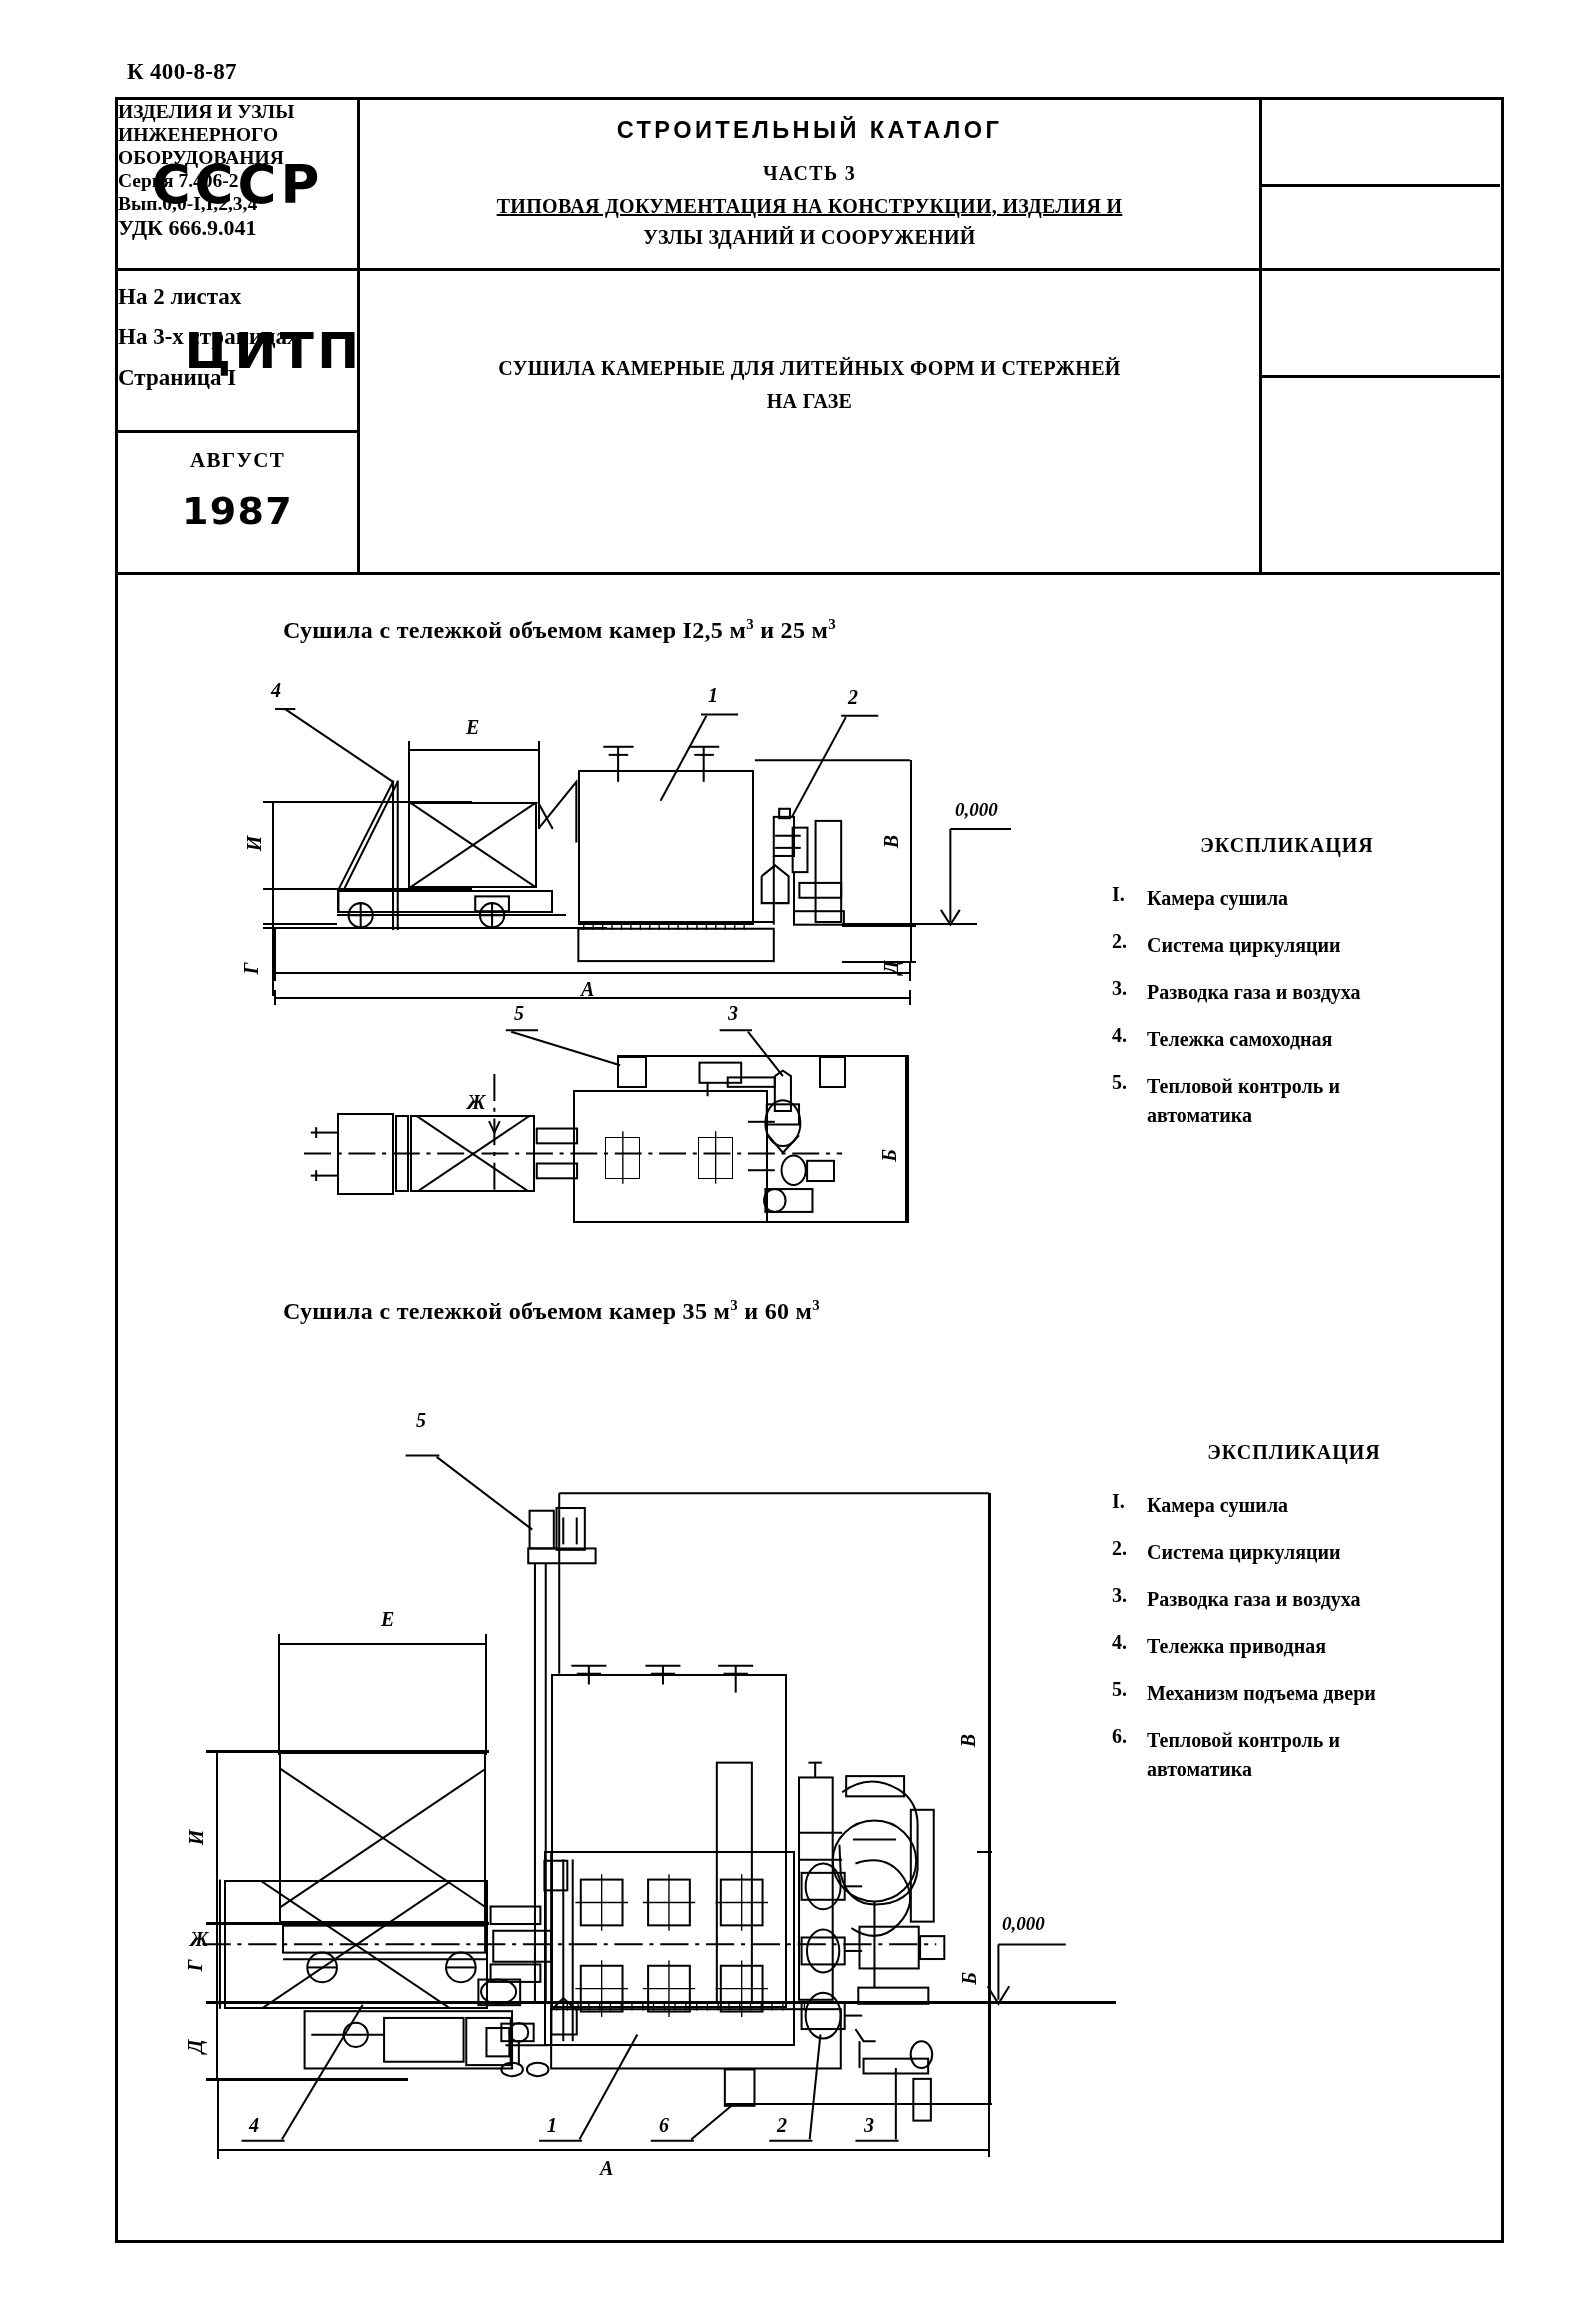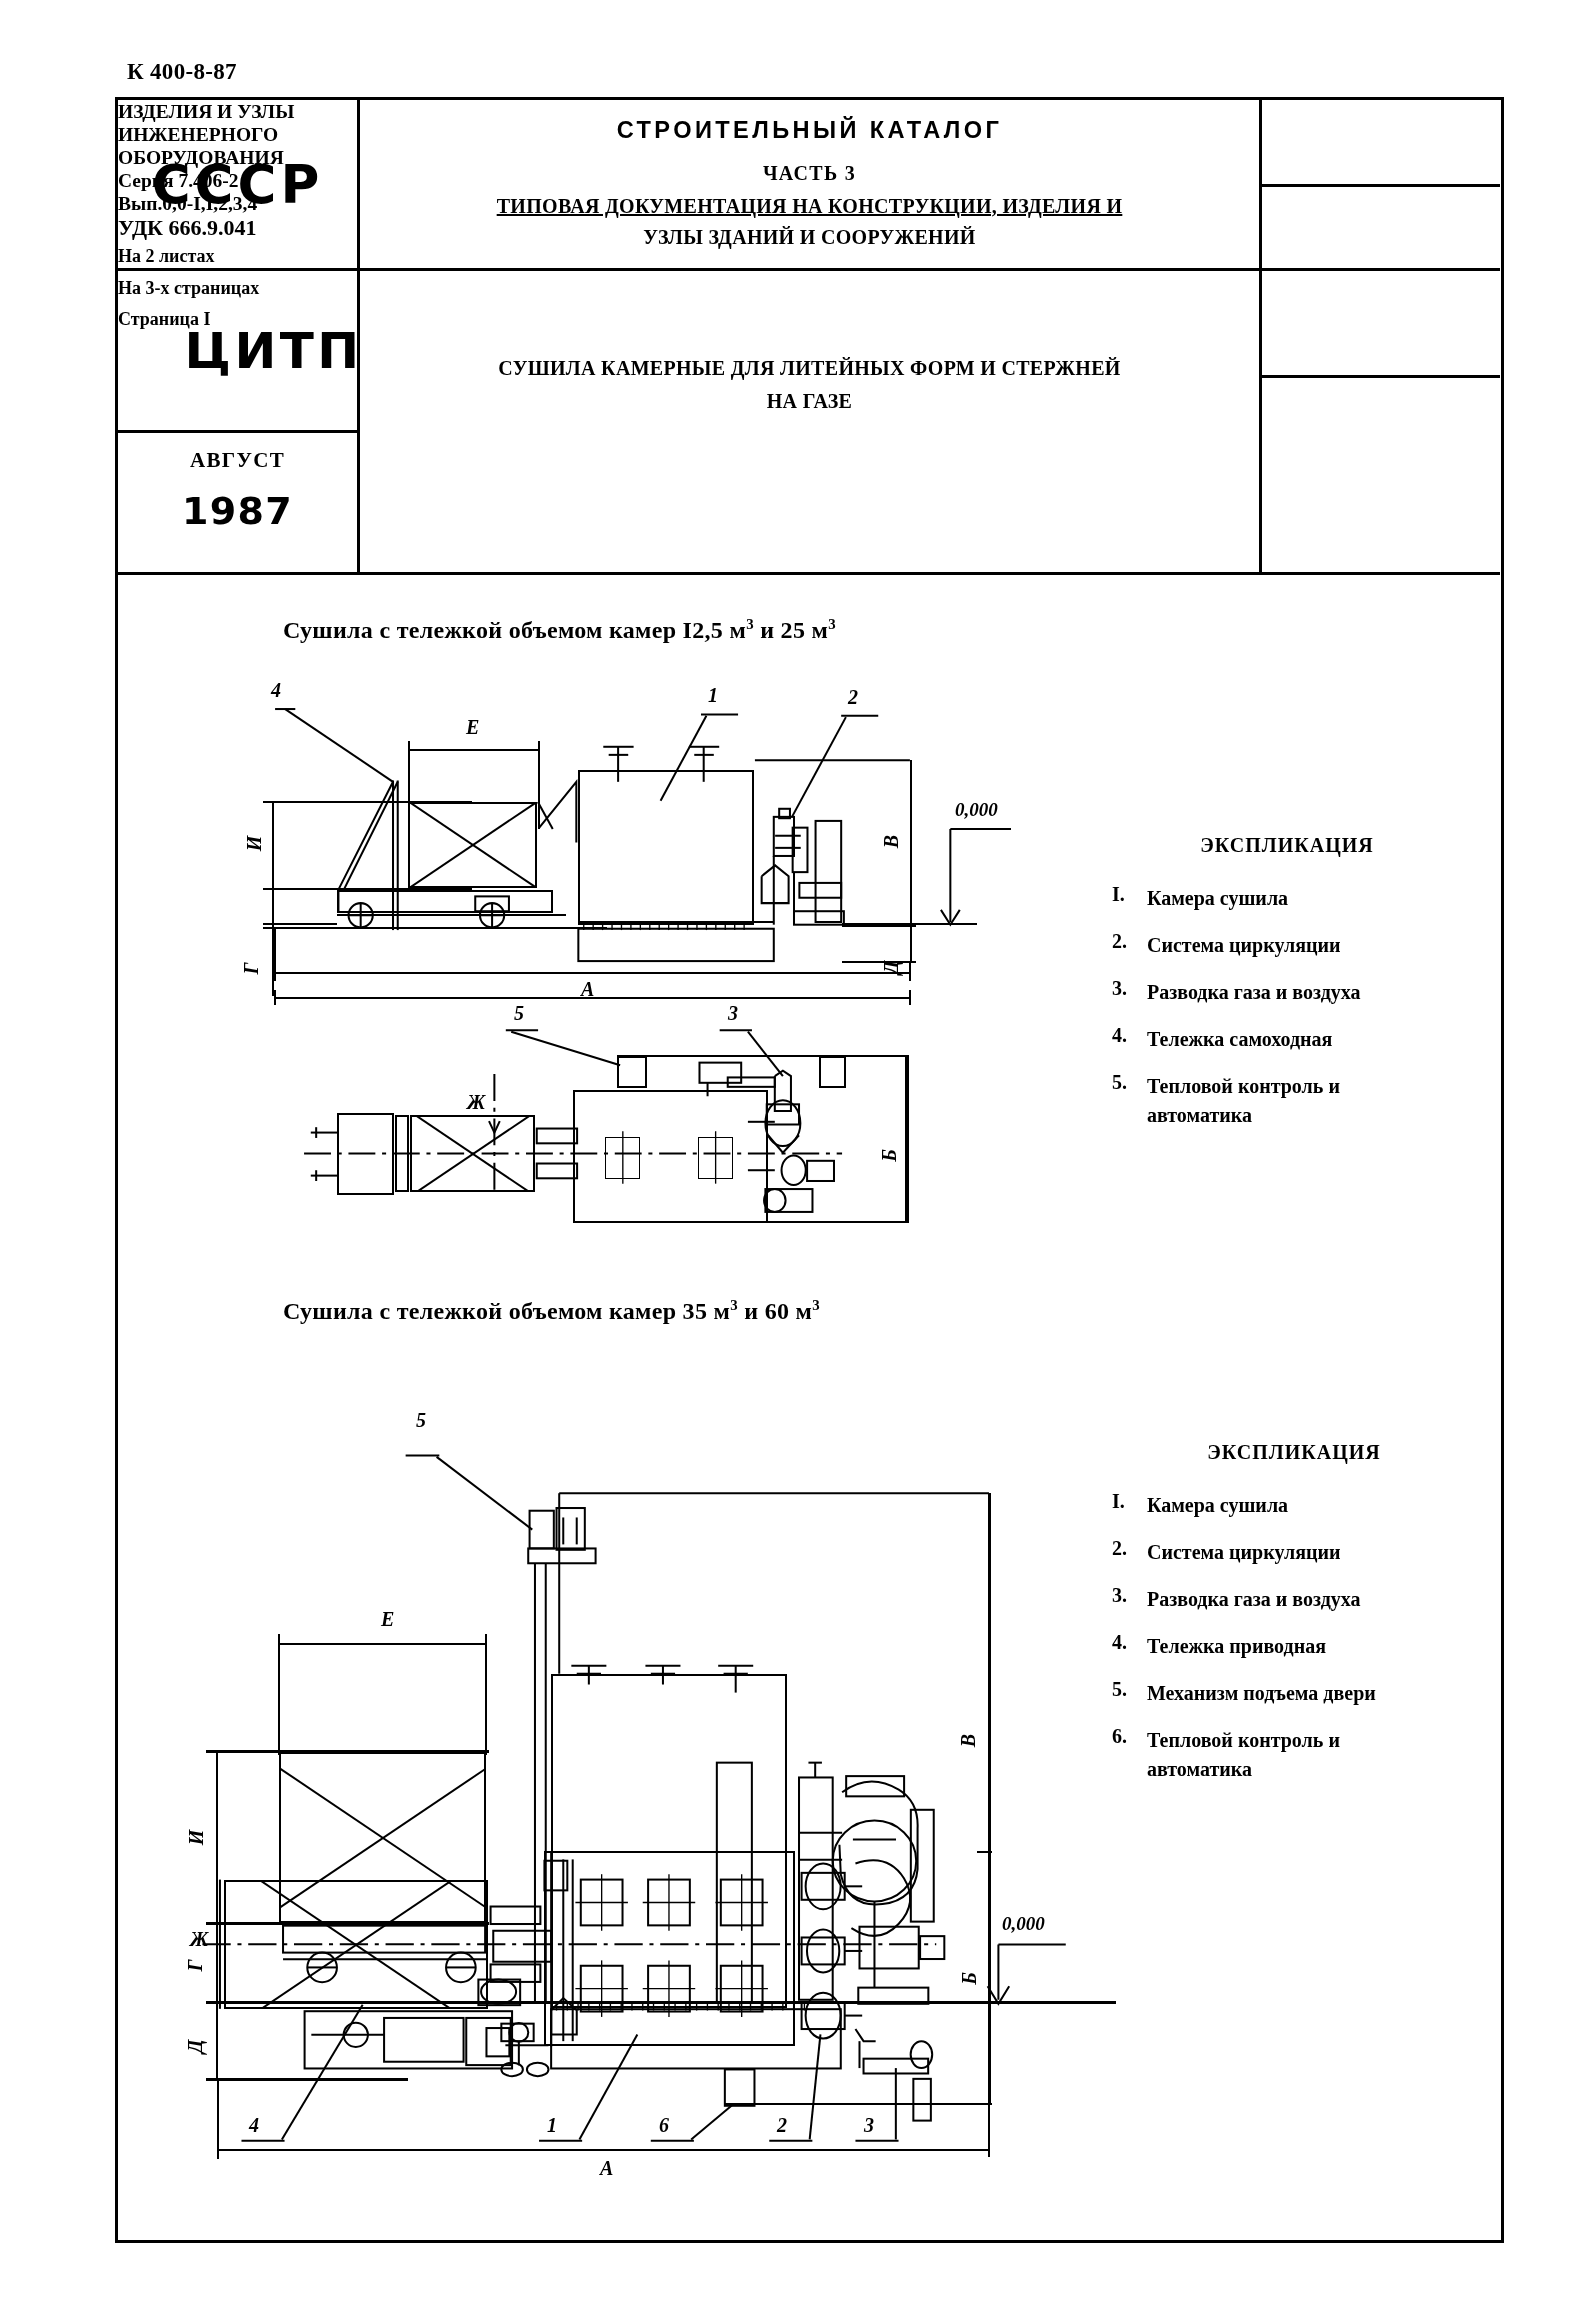--- a/index.html
+++ b/index.html
@@ -81,21 +81,21 @@
   .udk{
     font-family:"Liberation Serif", serif;
     font-size:22px;font-weight:bold;text-align:left;
   }
   .mvcq{
     font-family:"DejaVu Sans", sans-serif;
     font-size:40px;font-weight:bold;letter-spacing:7.4px;
   }
   .sheets{
     font-family:"Liberation Serif", serif;
-    font-size:18px;font-weight:bold;line-height:1.75;text-align:left;
+    font-size:23px;font-weight:bold;line-height:1.75;text-align:left;margin-top:36px;
   }
 
   
   .dwg-caption{
     position:absolute;
     font-family:"Liberation Serif", serif;
     font-size:24px;font-weight:bold;letter-spacing:0.3px;
     white-space:nowrap;
   }
   .dwg-caption sup{font-size:.62em;}

